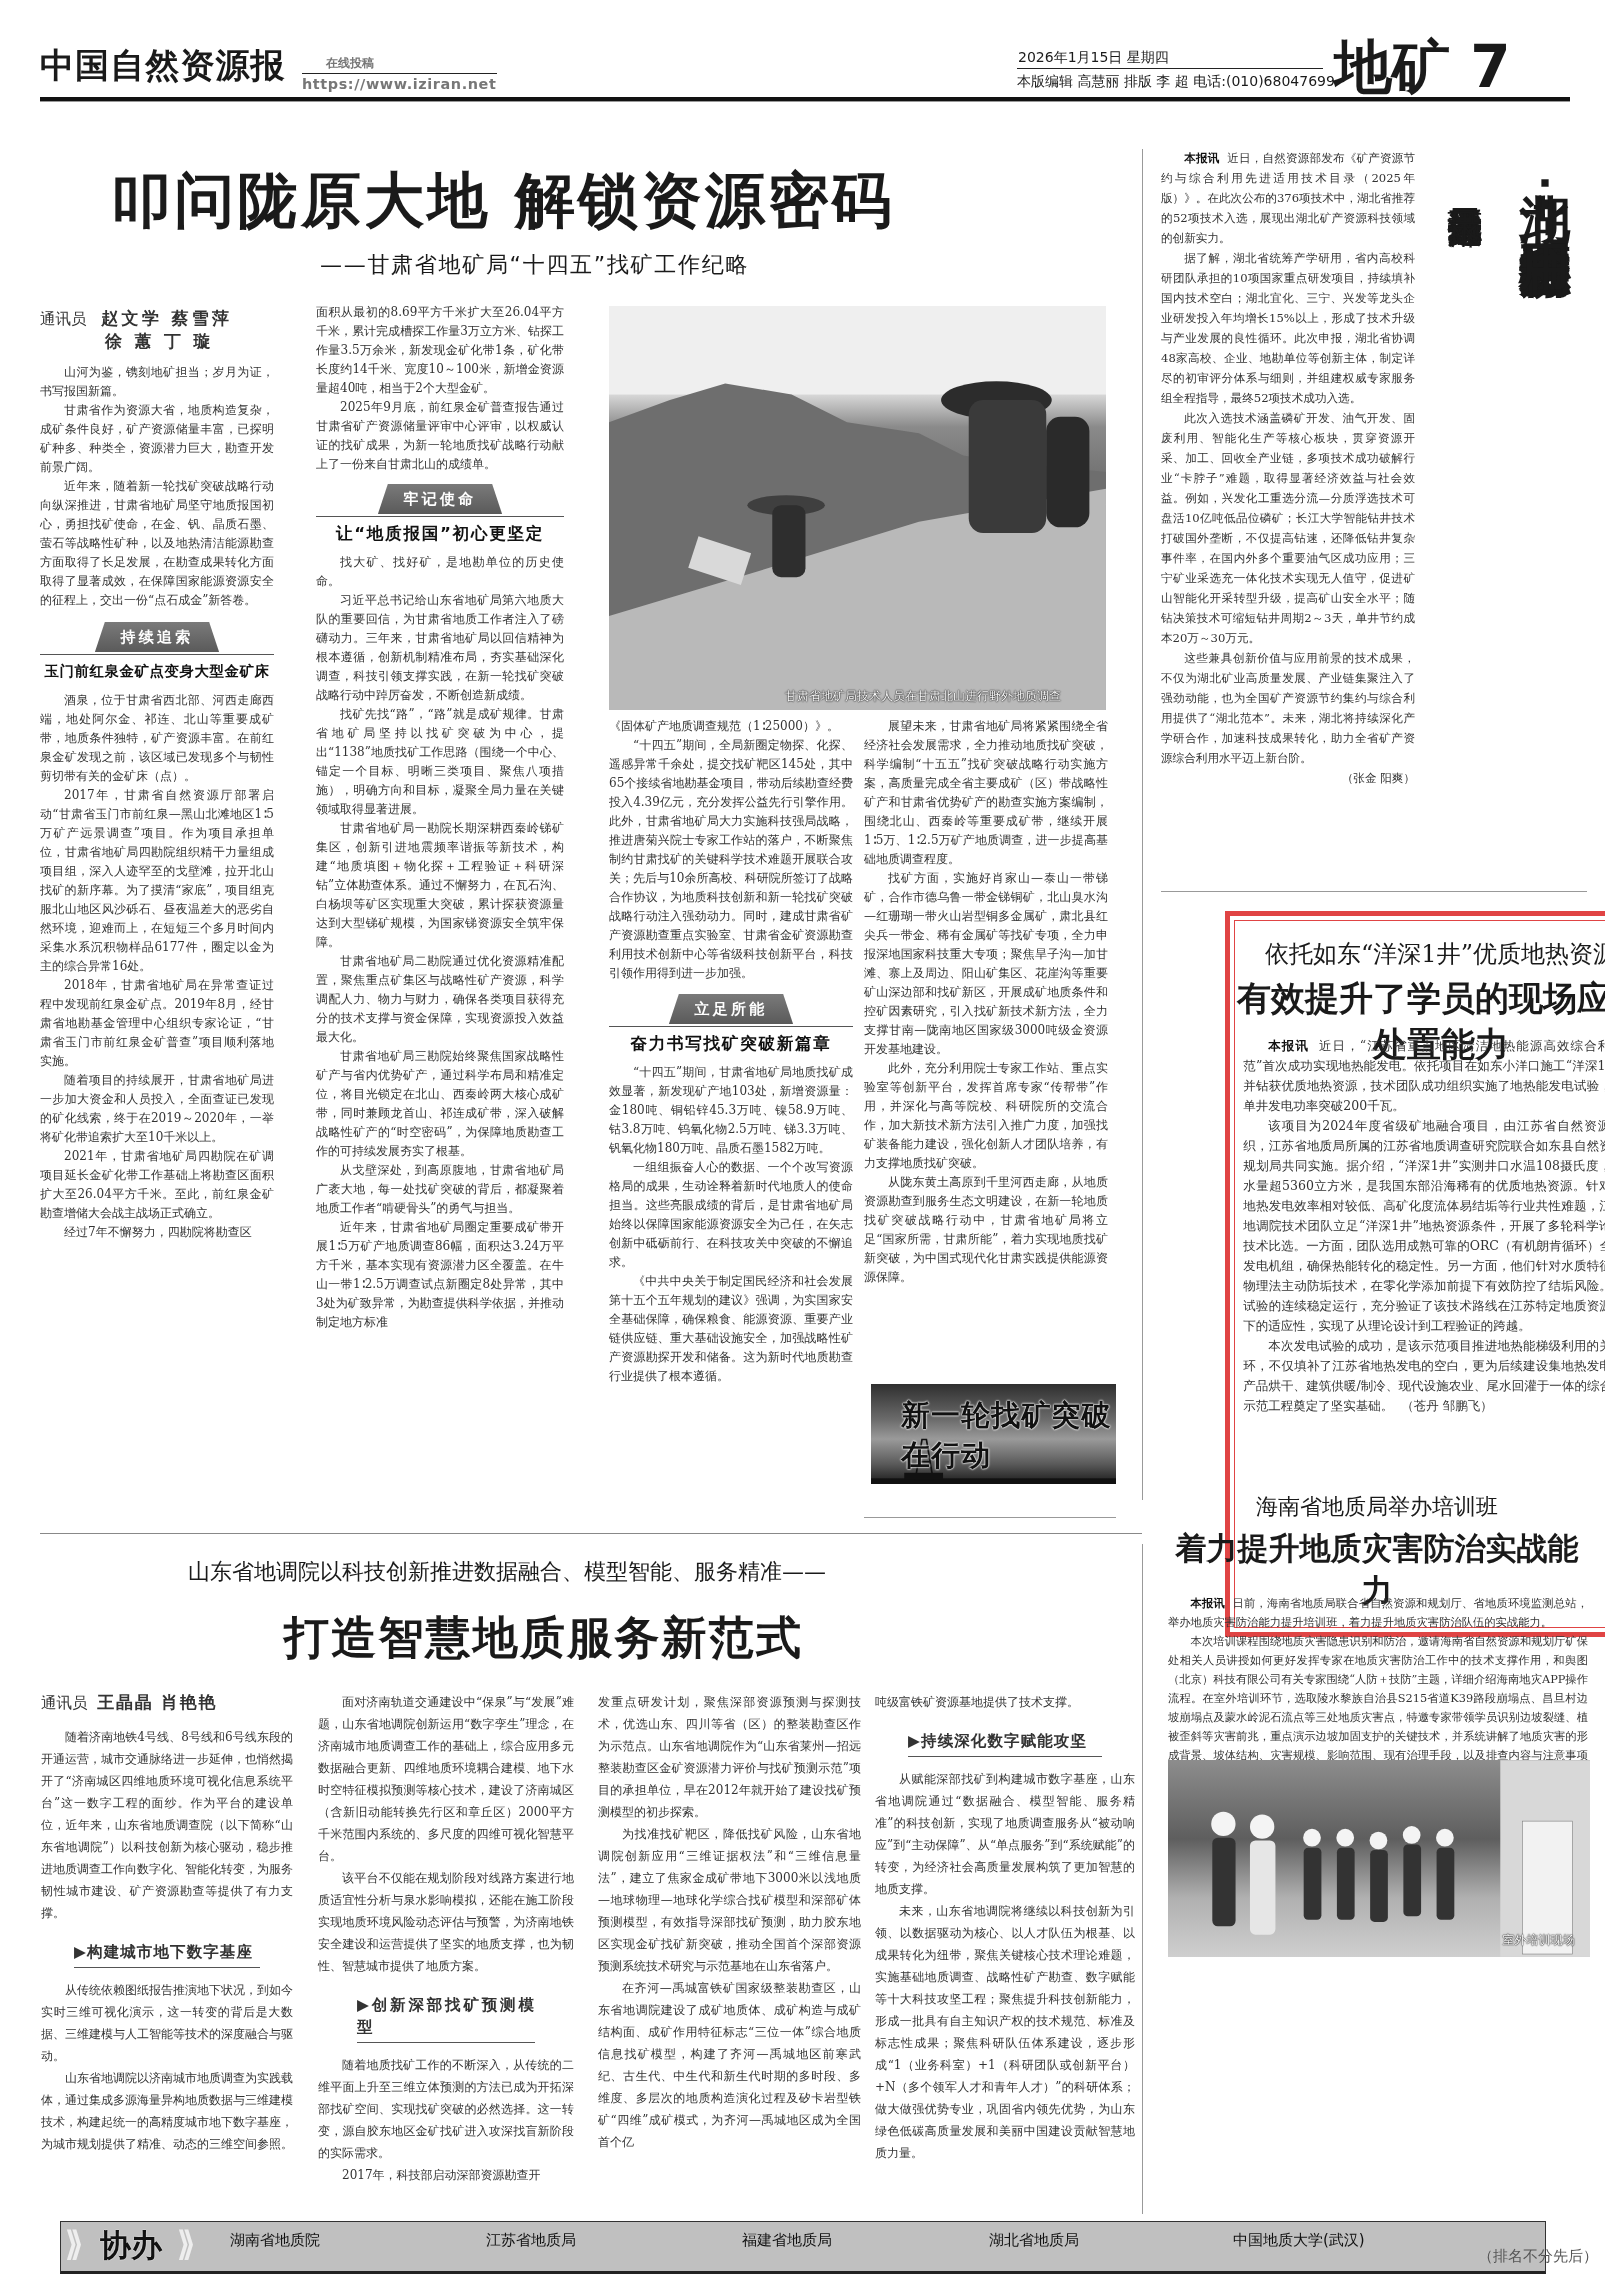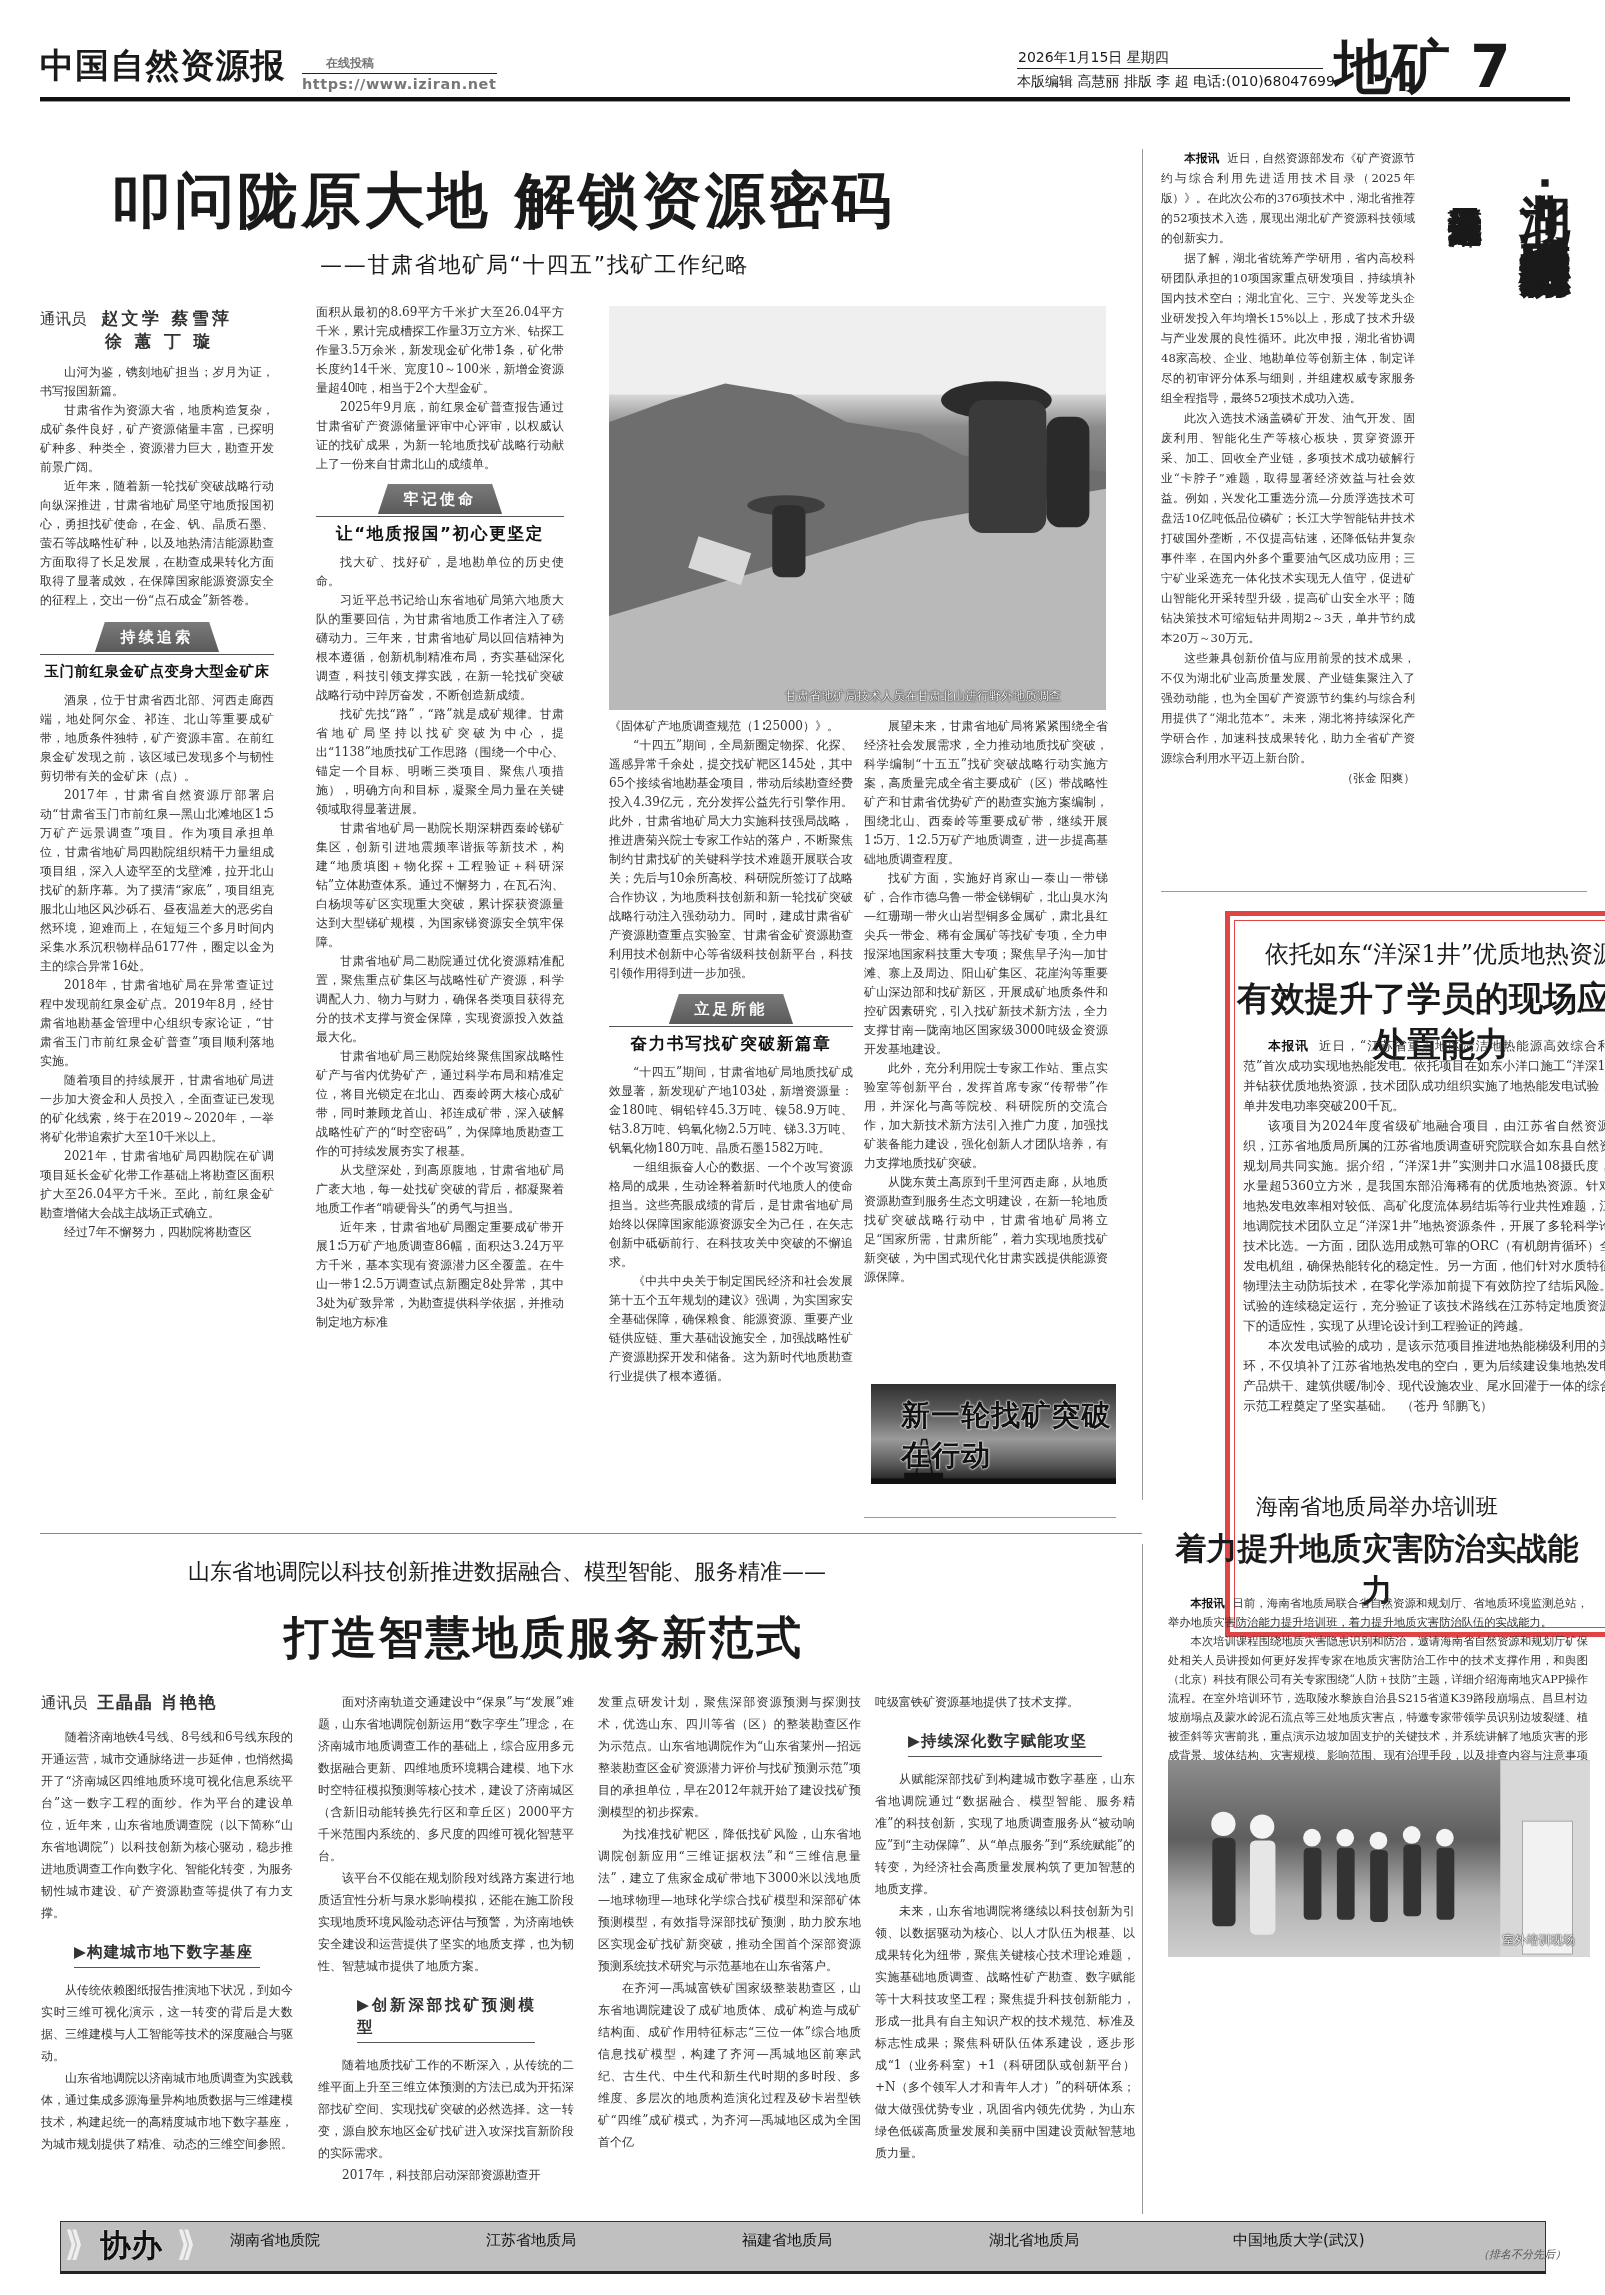--- a/index.html
+++ b/index.html
@@ -50,21 +50,21 @@
   .redbox-inner{position:absolute;left:4.4px;top:4.4px;right:4.4px;bottom:4.4px;border:1.1px solid #e04444;}
 
   .arrowhead{font-weight:bold;font-size:15.5px;letter-spacing:1.1px;}
   .arrowhead .rule{height:1.1px;background:#555;margin-top:4.4px;}
 
   
   .footer{left:60px;top:2221px;width:1486px;height:53px;background:#c0c0c0;border:1.1px solid #333;border-bottom:3.3px solid #222;box-sizing:border-box;}
   .footer-label{left:83px;top:2221px;font-size:31px;font-weight:bold;color:#111;text-shadow:0 0 1.1px #fff,0 0 1.1px #fff;}
   .footer-chev{font-size:33px;color:#eee;font-weight:bold;}
   .footer-item{font-size:15px;color:#111;top:2231px;}
-  .footer-note{font-size:11px;color:#555;top:2247px;font-style:italic;}
+  .footer-note{font-size:15px;color:#555;top:2247px;}
 
   .banner{background:linear-gradient(180deg,#2f2f2f 0%,#6a6a6a 35%,#9a9a9a 55%,#5a5a5a 80%,#1a1a1a 100%);}
   .banner-text{color:#111;font-weight:bold;font-size:29px;text-shadow:0 0 2.2px #fff,0 0 1.7px #fff,0 0 1.1px #fff;letter-spacing:1.1px;}
 </style>
 </head>
 <body>
 
 <div class="abs mast-title serif">中国自然资源报</div>
 <div class="abs mast-online sans">在线投稿</div>
 <div class="abs mast-online-rule"></div>

